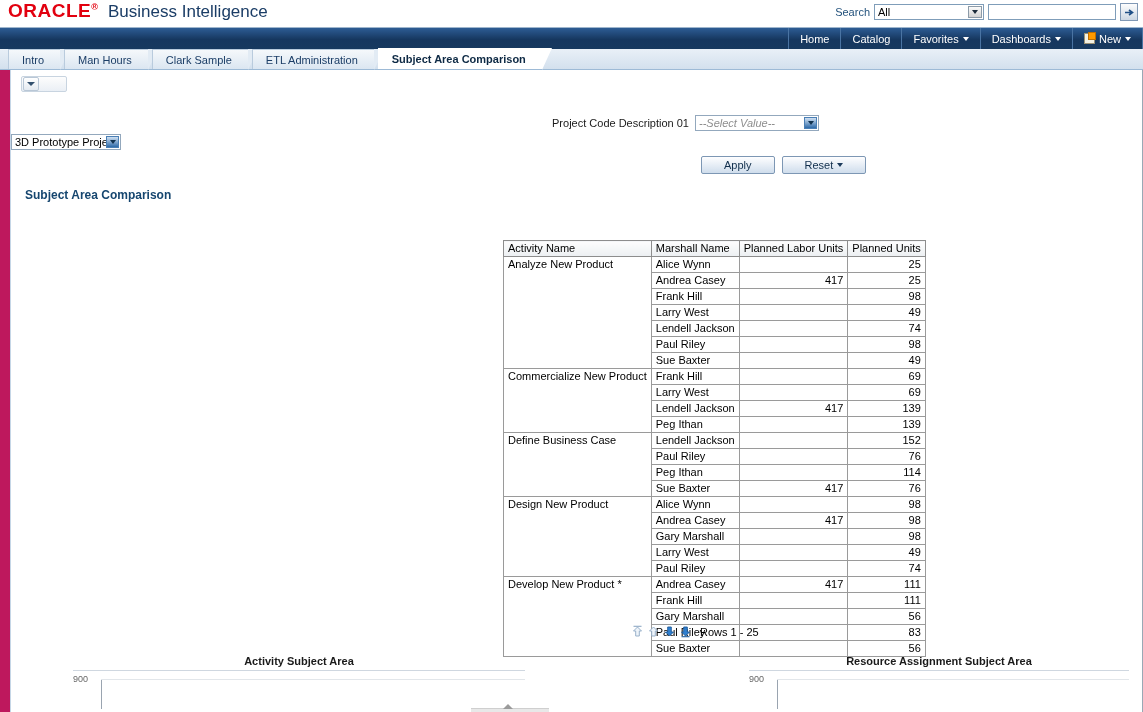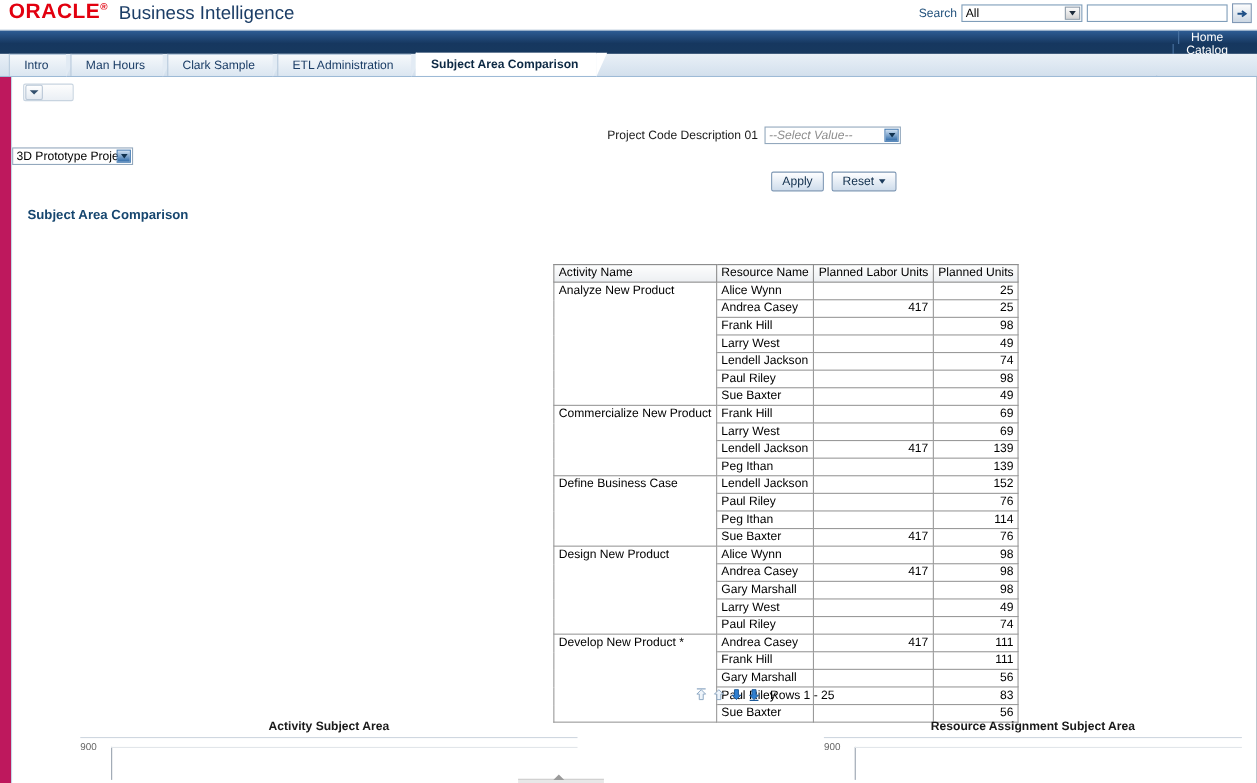--- a/index.html
+++ b/index.html
@@ -72,21 +72,21 @@
   }
 
   
   .navbar {
     position: relative;
     height: 21px;
     background: linear-gradient(#2d5c94, #16375f 55%, #17395f);
   }
   .nav-right {
     position:absolute; right:0; top:0; height:21px;
-    display:flex; align-items:center;flex-direction:column;
+    display:flex; align-items:center;
   }
   .nav-item {
     color:#fff; font-size:11px;
     padding: 0 11px; height:21px;
     display:flex;align-items:center; gap:4px;
     border-left:1px solid #4a74a3;
     cursor:pointer; white-space:nowrap;
   }
   .nav-item:last-child { border-right:1px solid #4a74a3; }
   .caret-dn {
@@ -237,21 +237,21 @@
   .pbuttons {
     display:flex; gap:7px; margin-left: 690px; margin-top:6px;
   }
   .btn {
     min-width:48px; height:18px;
     background: linear-gradient(#fefeff,#cfddec);
     border:1px solid #7d97b4;
     border-radius:2px;
     font-size:11px; color:#102e4c;
     display:flex;align-items:center;justify-content:center;
-    gap:4px; padding:0 9px;
+    gap:4px; padding:0 22px;
     cursor:pointer;
   }
   .btn .caret {
     width:0;height:0;
     border-left:3px solid transparent;border-right:3px solid transparent;
     border-top:4px solid #1c3b5c;
   }
 
   .section-title {
     position:absolute; left:14px; top:118px;
@@ -436,21 +436,21 @@
         </div>
       </div>
 
       <div class="section-title">Subject Area Comparison</div>
 
       <div class="tablewrap">
         <table class="grid">
           <thead>
             <tr>
               <th class="c-act">Activity Name</th>
-              <th class="c-res">Resource Name</th>
+              <th class="c-res">Marshall Name</th>
               <th class="c-plu">Planned Labor Units</th>
               <th class="c-pu">Planned Units</th>
             </tr>
           </thead>
           <tbody id="grid-body">
               <tr>
                 <td class="act c-act" rowspan="7">Analyze New Product</td>
                 <td class="c-res">Alice Wynn</td>
                 <td class="num c-plu"></td>
                 <td class="num c-pu">25</td>

